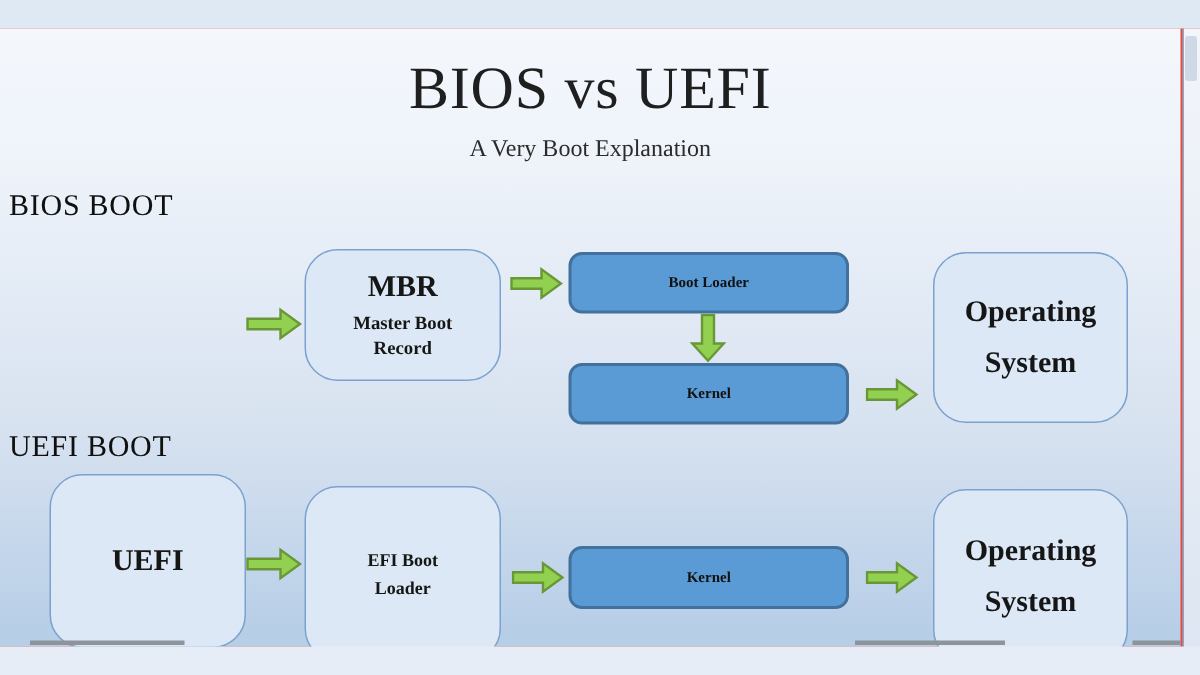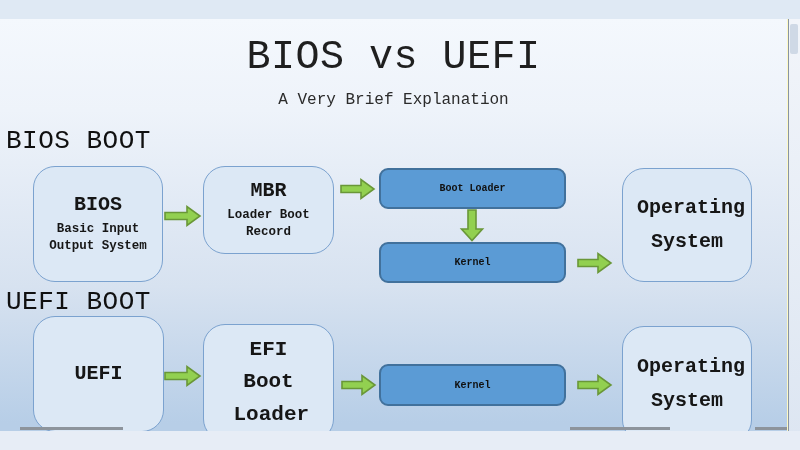--- a/index.html
+++ b/index.html
@@ -1,19 +1,19 @@
 <!DOCTYPE html>
 <html><head>
 <meta charset="utf-8">
 <style>
   html,body{margin:0;padding:0;background:#ffffff;}
   .stage{
     position:relative;width:800px;height:450px;overflow:hidden;
-    font-family:Liberation Mono, monospace;
-    background:#fef9c3;
+    font-family:Liberation Serif, serif;
+    background:#ef4444;
   }
   
   .top-strip{position:absolute;left:0;top:0;width:800px;height:19px;background:#dfe9f4;}
   .bottom-strip{position:absolute;left:0;top:431px;width:800px;height:19px;background:#e7edf6;}
   .slide{
     position:absolute;left:0;top:19px;width:787px;height:412px;
     background:linear-gradient(180deg,#f4f8fd 0%,#eef3fa 22%,#d7e2f0 65%,#b7cee7 98%);
   }
   .right-col{
     position:absolute;left:788px;top:19px;width:12px;height:418px;
@@ -29,41 +29,41 @@
   
   .page-title{
     position:absolute;left:0;top:16px;width:787px;text-align:center;
     font-size:40px;font-weight:400;color:#1f1f1f;letter-spacing:0.5px;margin:0;
   }
   .page-subtitle{
     position:absolute;left:0;top:72px;width:787px;text-align:center;
     font-size:16px;font-weight:400;color:#2b2b2b;
   }
   .sec-heading{
-    position:absolute;left:6px;font-size:26px;color:#101010;font-weight:400;letter-spacing:0.5px;text-align:center;
+    position:absolute;left:6px;font-size:20px;color:#101010;font-weight:400;letter-spacing:0.5px;text-align:center;
   }
   .head-bios{top:107px;}
   .head-uefi{top:268px;}
 
   
   .lightbox{
     position:absolute;background:#dce8f5;border:1.5px solid #7ba2cf;border-radius:22px;
     display:flex;flex-direction:column;align-items:center;justify-content:center;
     text-align:center;color:#161616;box-sizing:border-box;
   }
   .darkbox{
     position:absolute;background:#5b9bd5;border:2px solid #41719c;border-radius:9px;
     display:flex;align-items:center;justify-content:center;
     text-align:center;color:#111;box-sizing:border-box;
   }
   .box-title{font-size:20px;font-weight:bold;line-height:1.2;}
   .box-sub{font-size:12.5px;font-weight:bold;line-height:1.35;margin-top:4px;}
   .dark-label{font-size:10px;font-weight:bold;}
   .os-label{font-size:20px;font-weight:bold;line-height:1.7;max-width:100px;}
-  .efi-label{font-size:21px;font-weight:bold;line-height:1.55;max-width:70px;}
+  .efi-label{font-size:12px;font-weight:bold;line-height:1.55;max-width:70px;}
 
   .box-bios{left:33px;top:147px;width:130px;height:116px;}
   .box-mbr{left:203px;top:147px;width:131px;height:88px;}
   .box-bootloader{left:379px;top:149px;width:187px;height:41px;}
   .box-kernel1{left:379px;top:223px;width:187px;height:41px;}
   .box-os1{left:622px;top:149px;width:130px;height:114px;}
   .box-uefi{left:33px;top:297px;width:131px;height:116px;}
   .box-efi{left:203px;top:305px;width:131px;height:117px;}
   .box-kernel2{left:379px;top:345px;width:187px;height:42px;}
   .box-os2{left:622px;top:307px;width:130px;height:116px;}
@@ -85,36 +85,32 @@
 </head>
 <body>
 
 <div class="stage">
 
   <div class="top-strip"></div>
 
   <div class="slide">
 
     <h1 class="page-title">BIOS vs UEFI</h1>
-    <div class="page-subtitle">A Very Brief Explanation</div>
+    <div class="page-subtitle">A Very Boot Explanation</div>
 
     <div class="sec-heading head-bios">BIOS BOOT</div>
 
-    <div class="lightbox box-bios">
-      <div class="box-title">BIOS</div>
-      <div class="box-sub sub-bios">Basic Input Output System</div>
-    </div>
 
     <svg class="arrow ar-1a" width="38" height="24" viewBox="0 0 38 24">
       <polygon points="1,8.5 23,8.5 23,2.5 36,12 23,21.5 23,15.5 1,15.5" fill="#92d050"></polygon>
     </svg>
 
     <div class="lightbox box-mbr">
       <div class="box-title">MBR</div>
-      <div class="box-sub sub-mbr">Loader Boot Record</div>
+      <div class="box-sub sub-mbr">Master Boot Record</div>
     </div>
 
     <svg class="arrow ar-1b" width="36" height="24" viewBox="0 0 36 24">
       <polygon points="1,8.5 21,8.5 21,2.5 34,12 21,21.5 21,15.5 1,15.5" fill="#92d050"></polygon>
     </svg>
 
     <div class="darkbox box-bootloader">
       <div class="dark-label">Boot Loader</div>
     </div>
 

